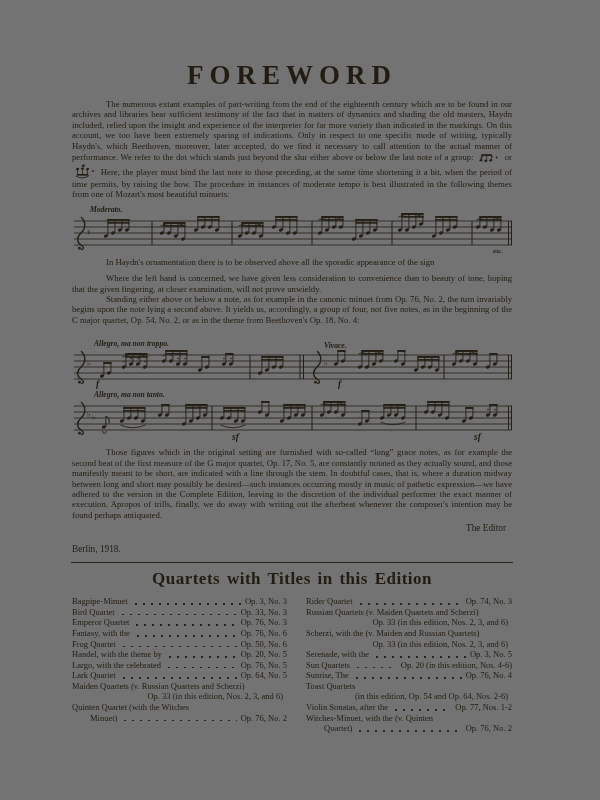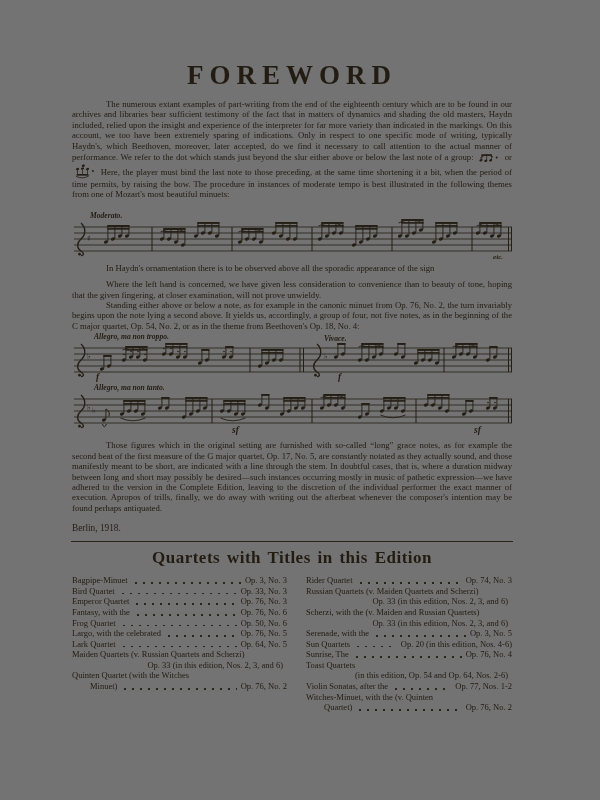--- a/index.html
+++ b/index.html
@@ -61,21 +61,21 @@
         <ellipse cx="16" cy="6" rx="2" ry="1.4" fill="#241e15" transform="rotate(-18 16 6)"></ellipse>
         <line x1="4" y1="6.4" x2="4" y2="12.6" stroke="#241e15" stroke-width="0.9"></line>
         <line x1="10" y1="5.8" x2="10" y2="13.2" stroke="#241e15" stroke-width="0.9"></line>
         <line x1="16" y1="6.4" x2="16" y2="12.6" stroke="#241e15" stroke-width="0.9"></line>
         <rect x="3" y="12" width="14" height="2" fill="#241e15"></rect>
         <path d="M2,14.5 Q10,19 18,14" fill="none" stroke="#241e15" stroke-width="1"></path>
         <circle cx="22.5" cy="8.5" r="1.2" fill="#241e15"></circle>
       </svg>
       <span>Here, the player must bind the last note to those preceding, at the same time shortening it a bit, when the period of time permits, by raising the bow. The procedure in instances of moderate tempo is best illustrated in the following themes from one of Mozart's most beautiful minuets:</span></p>
 
-    <div class="music" id="music1" style="margin-top:11px;height:52px;">
+    <div class="music" id="music1" style="margin-top:5px;height:52px;">
       <span class="tempo" style="left:18px;">Moderato.</span>
       <svg class="staff" id="staff1" width="440" height="52" viewBox="0 0 440 52">
           <line x1="2" y1="16" x2="440" y2="16" stroke="#241e15" stroke-width="0.8"></line>
           <line x1="2" y1="22" x2="440" y2="22" stroke="#241e15" stroke-width="0.8"></line>
           <line x1="2" y1="28" x2="440" y2="28" stroke="#241e15" stroke-width="0.8"></line>
           <line x1="2" y1="34" x2="440" y2="34" stroke="#241e15" stroke-width="0.8"></line>
           <line x1="2" y1="40" x2="440" y2="40" stroke="#241e15" stroke-width="0.8"></line>
           <line x1="80" y1="16" x2="80" y2="40" stroke="#241e15" stroke-width="1"></line>
           <line x1="160" y1="16" x2="160" y2="40" stroke="#241e15" stroke-width="1"></line>
           <line x1="240" y1="16" x2="240" y2="40" stroke="#241e15" stroke-width="1"></line>
@@ -192,21 +192,21 @@
           <rect x="407.4" y="14.1" width="22" height="1.6" fill="#241e15"></rect>
           <path d="M 404.5 15 Q 416.5 9 429.5 15" fill="none" stroke="#241e15" stroke-width="0.9"></path>
         </svg>
       <span class="etc">etc.</span>
     </div>
 
     <p class="body">In Haydn's ornamentation there is to be observed above all the sporadic appearance of the sign</p>
     <p class="body" style="margin-top:6px;">Where the left hand is concerned, we have given less consideration to convenience than to beauty of tone, hoping that the given fingering, at closer examination, will not prove unwieldy.</p>
     <p class="body">Standing either above or below a note, as for example in the canonic minuet from Op. 76, No. 2, the turn invariably begins upon the note lying a second above. It yields us, accordingly, a group of four, not five notes, as in the beginning of the C major quartet, Op. 54, No. 2, or as in the theme from Beethoven's Op. 18, No. 4:</p>
 
-    <div class="music" id="music2" style="margin-top:1px;height:50px;">
+    <div class="music" id="music2" style="margin-top:14px;height:50px;">
       <span class="tempo" style="left:22px;">Allegro, ma non troppo.</span>
       <span class="tempo" style="left:252px;top:2px;">Vivace.</span>
       <svg class="staff" id="staff2" width="440" height="50" viewBox="0 0 440 50">
           <line x1="2" y1="16" x2="440" y2="16" stroke="#241e15" stroke-width="0.8"></line>
           <line x1="2" y1="22" x2="440" y2="22" stroke="#241e15" stroke-width="0.8"></line>
           <line x1="2" y1="28" x2="440" y2="28" stroke="#241e15" stroke-width="0.8"></line>
           <line x1="2" y1="34" x2="440" y2="34" stroke="#241e15" stroke-width="0.8"></line>
           <line x1="2" y1="40" x2="440" y2="40" stroke="#241e15" stroke-width="0.8"></line>
           <line x1="178" y1="16" x2="178" y2="40" stroke="#241e15" stroke-width="1"></line>
           <line x1="228" y1="16" x2="228" y2="40" stroke="#241e15" stroke-width="1"></line>
@@ -450,20 +450,21 @@
           <line x1="424.9" y1="24.5" x2="424.9" y2="14" stroke="#241e15" stroke-width="0.9"></line>
           <circle cx="423" cy="19.5" r="0.8" fill="#241e15"></circle>
           <rect x="417.4" y="14" width="8" height="1.9" fill="#241e15"></rect>
         </svg>
       <span class="dyn" style="left:160px;bottom:0;">sf</span>
       <span class="dyn" style="left:402px;bottom:0;">sf</span>
     </div>
 
     <p class="body" style="margin-top:5px;">Those figures which in the original setting are furnished with so-called “long” grace notes, as for example the second beat of the first measure of the G major quartet, Op. 17, No. 5, are constantly notated as they actually sound, and those manifestly meant to be short, are indicated with a line through the stem. In doubtful cases, that is, where a duration midway between long and short may possibly be desired—such instances occurring mostly in music of pathetic expression—we have adhered to the version in the Complete Edition, leaving to the discretion of the individual performer the exact manner of execution. Apropos of trills, finally, we do away with writing out the afterbeat whenever the composer's intention may be found perhaps antiquated.</p>
 
+    <div class="sig-row">The Editor</div>
     <div class="place">Berlin, 1918.</div>
 
     <div class="rule"></div>
 
     <h2 class="q-title">Quartets with Titles in this Edition</h2>
 
     <div class="q-cols">
       <div class="q-col">
           <div class="qrow">
             <span class="qname">Bagpipe-Minuet</span>
@@ -482,20 +483,25 @@
           </div>
           <div class="qrow">
             <span class="qname">Fantasy, with the</span>
             <span class="qleader"></span>
             <span class="qopus">Op. 76, No. 6</span>
           </div>
           <div class="qrow">
             <span class="qname">Frog Quartet</span>
             <span class="qleader"></span>
             <span class="qopus">Op. 50, No. 6</span>
+          </div>
+          <div class="qrow">
+            <span class="qname">Handel, with the theme by</span>
+            <span class="qleader"></span>
+            <span class="qopus">Op. 20, No. 5</span>
           </div>
           <div class="qrow">
             <span class="qname">Largo, with the celebrated</span>
             <span class="qleader"></span>
             <span class="qopus">Op. 76, No. 5</span>
           </div>
           <div class="qrow">
             <span class="qname">Lark Quartet</span>
             <span class="qleader"></span>
             <span class="qopus">Op. 64, No. 5</span>

